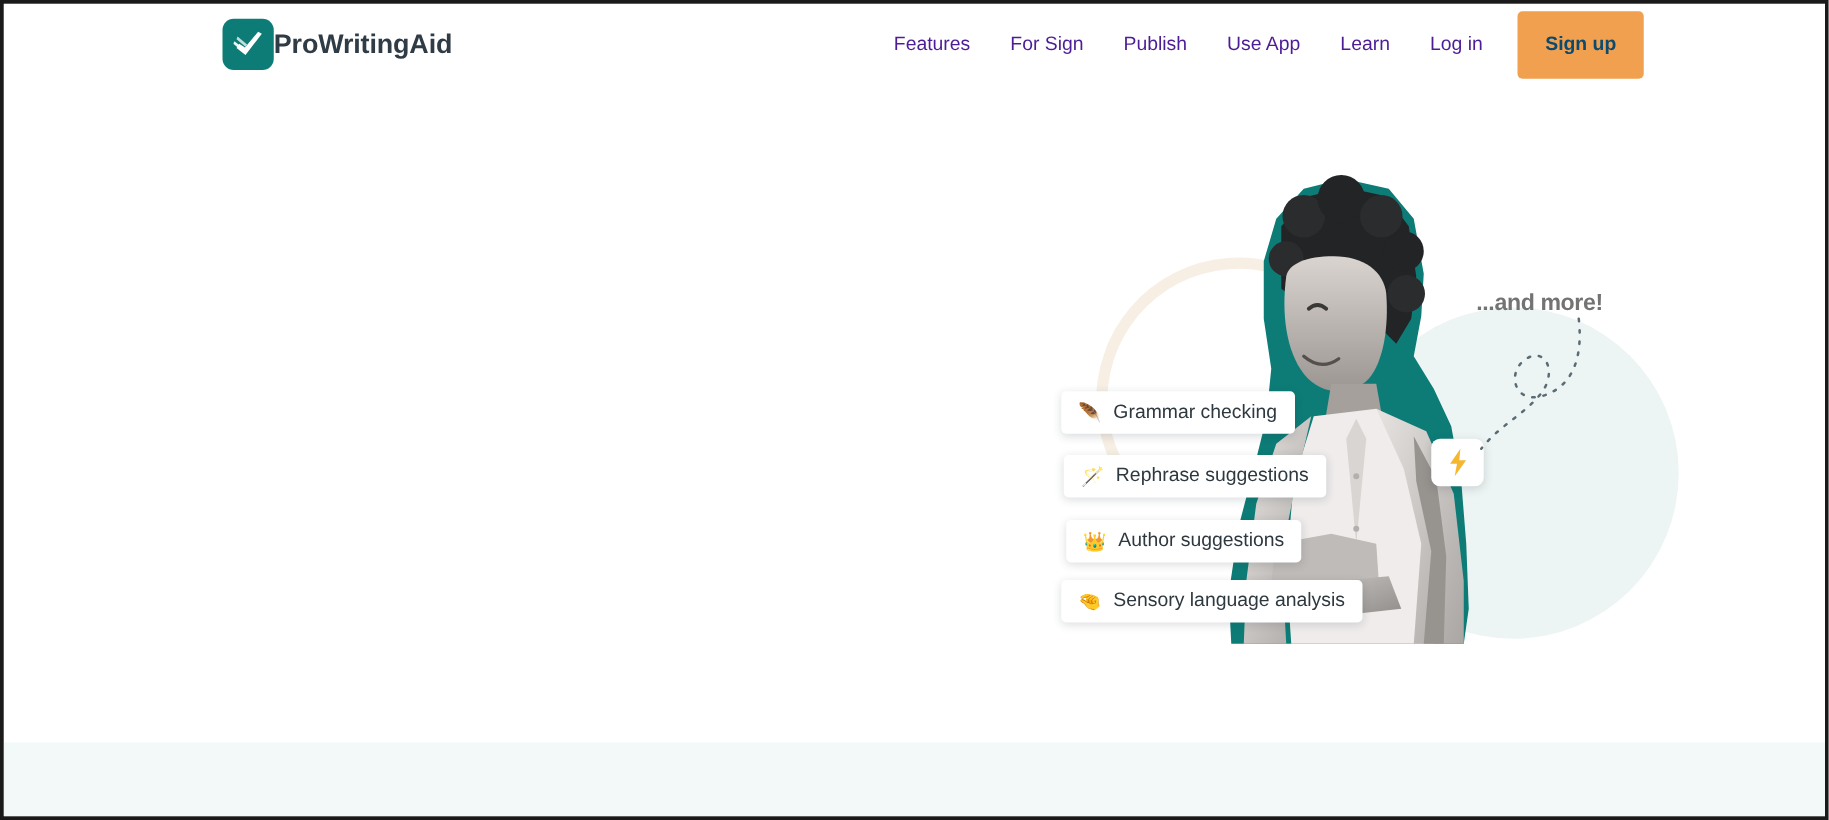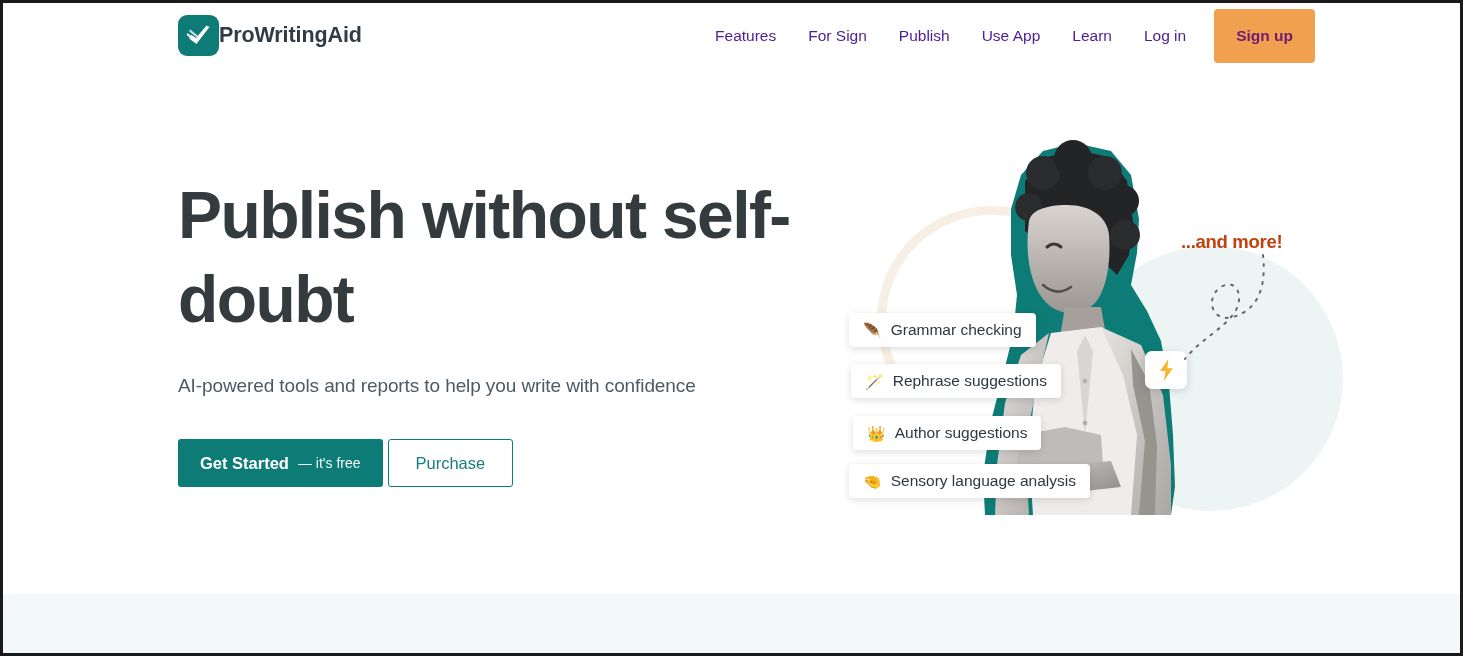--- a/index.html
+++ b/index.html
@@ -74,21 +74,21 @@
     font-size: 15.5px;
     color: #4c1d95;
     text-decoration: none;
     padding: 0 16px;
     line-height: 45px;
     white-space: nowrap;
   }
   .signup-btn {
     margin-left: 12px;
     background: #f0a04f;
-    color: #701a75;
+    color: #0c4a6e;
     font-size: 15.5px;
     font-weight: bold;
     border: none;
     border-radius: 4px;
     padding: 0 22px;
     height: 54px;
     line-height: 45px;
     cursor: pointer;
     font-family: "Liberation Sans", sans-serif;
     white-space: nowrap;
@@ -221,21 +221,21 @@
     align-items: center;
     justify-content: center;
     font-size: 19px;
   }
   .and-more {
     position: absolute;
     left: 348px;
     top: 98px;
     font-size: 18.5px;
     font-weight: bold;
-    color: #c2410c;
+    color: #737373;
     white-space: nowrap;
     letter-spacing: -0.3px;
   }
   .squiggle {
     position: absolute;
     left: 330px;
     top: 120px;
     width: 130px;
     height: 125px;
   }
@@ -272,32 +272,20 @@
       <a class="nav-link" href="#">Features</a>
       <a class="nav-link" href="#">For Sign</a>
       <a class="nav-link" href="#">Publish</a>
       <a class="nav-link" href="#">Use App</a>
       <a class="nav-link" href="#">Learn</a>
       <a class="nav-link" href="#">Log in</a>
       <button class="signup-btn">Sign up</button>
     </nav>
   </div>
 
-  <div class="hero-copy">
-    <h1 class="hero-title">Publish without self-doubt</h1>
-    <p class="hero-sub">AI-powered tools and reports to help you write with confidence</p>
-
-    <div class="cta-row">
-      <button class="btn-primary">
-        <span class="strong">Get Started</span>
-        <span class="thin">— it's free</span>
-      </button>
-      <button class="btn-secondary">Purchase</button>
-    </div>
-  </div>
 
   <div class="hero-art">
 
     <div class="blob-mint"></div>
     <div class="arc-peach"></div>
 
     <svg class="portrait" viewBox="0 0 290 385">
       <defs>
         <linearGradient id="gskin" x1="0" y1="0" x2="0" y2="1">
           <stop offset="0%" stop-color="#d9d4d0"></stop>

